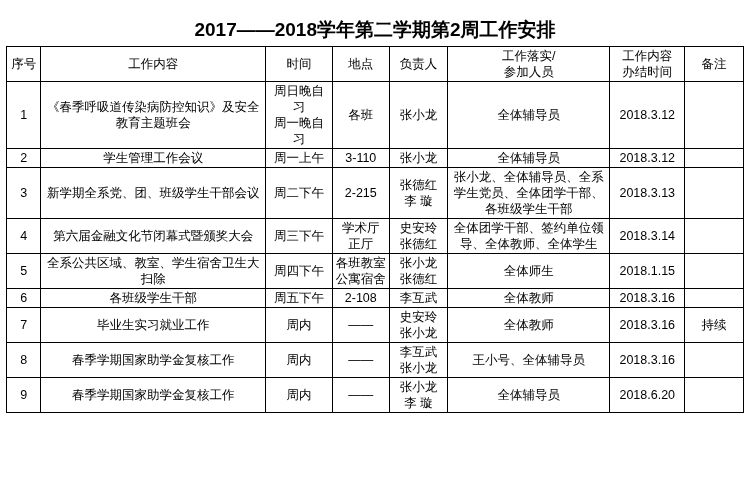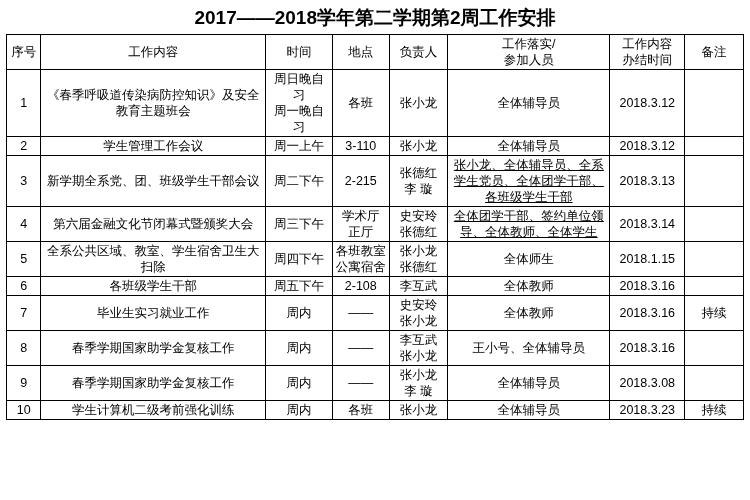--- a/index.html
+++ b/index.html
@@ -11,21 +11,21 @@
     width: 750px;
     height: 500px;
     font-family: "Liberation Sans", "DejaVu Sans", sans-serif;
     color: #000000;
     overflow: hidden;
   }
   .page {
     width: 750px;
     height: 493px;
     box-sizing: border-box;
-    padding: 4px 6px 0 6px;
+    padding: 16px 6px 0 6px;
   }
   .doc-title {
     text-align: center;
     font-size: 19px;
     font-weight: bold;
     letter-spacing: 0px;
     line-height: 24px;
     padding: 2px 0 4px 0;
     white-space: nowrap;
   }
@@ -51,21 +51,21 @@
   .col-time   { width: 66px; }
   .col-place  { width: 56px; }
   .col-owner  { width: 58px; }
   .col-attend { width: 160px; }
   .col-due    { width: 74px; }
   .col-remark { width: 58px; }
 
   .hdr-line { display: block; }
   .cell-line { display: block; }
   .content-cell { font-size: 13px; }
-  .small-tight { line-height: 15px; text-decoration: underline; }
+  .small-tight { line-height: 15px; }
 </style>
 </head>
 <body>
 
 <div class="page">
 
   <div class="doc-title">2017——2018学年第二学期第2周工作安排</div>
 
   <table class="sched">
     <colgroup>
@@ -353,49 +353,23 @@
             <span class="cell-line">——</span>
           </td>
         <td>
           <span class="cell-line">张小龙</span>
           <span class="cell-line">李 璇</span>
         </td>
         <td>
             <span class="cell-line">全体辅导员</span>
           </td>
         <td>
-            <span class="cell-line">2018.3.08</span>
-          </td>
-        <td>
-            <span class="cell-line"></span>
-          </td>
-      </tr>
-
-      <tr>
-        <td>
-            <span class="cell-line">10</span>
-          </td>
-        <td class="content-cell">
-          <span class="cell-line">学生计算机二级考前强化训练</span>
-        </td>
-        <td>
-            <span class="cell-line">周内</span>
-          </td>
-        <td>
-            <span class="cell-line">各班</span>
-          </td>
-        <td>
-            <span class="cell-line">张小龙</span>
-          </td>
-        <td>
-            <span class="cell-line">全体辅导员</span>
-          </td>
-        <td>
-            <span class="cell-line">2018.3.23</span>
-          </td>
-        <td>
-            <span class="cell-line">持续</span>
-          </td>
-      </tr>
+            <span class="cell-line">2018.6.20</span>
+          </td>
+        <td>
+            <span class="cell-line"></span>
+          </td>
+      </tr>
+
 
     </tbody>
   </table>
 </div>
 
 </body></html>

